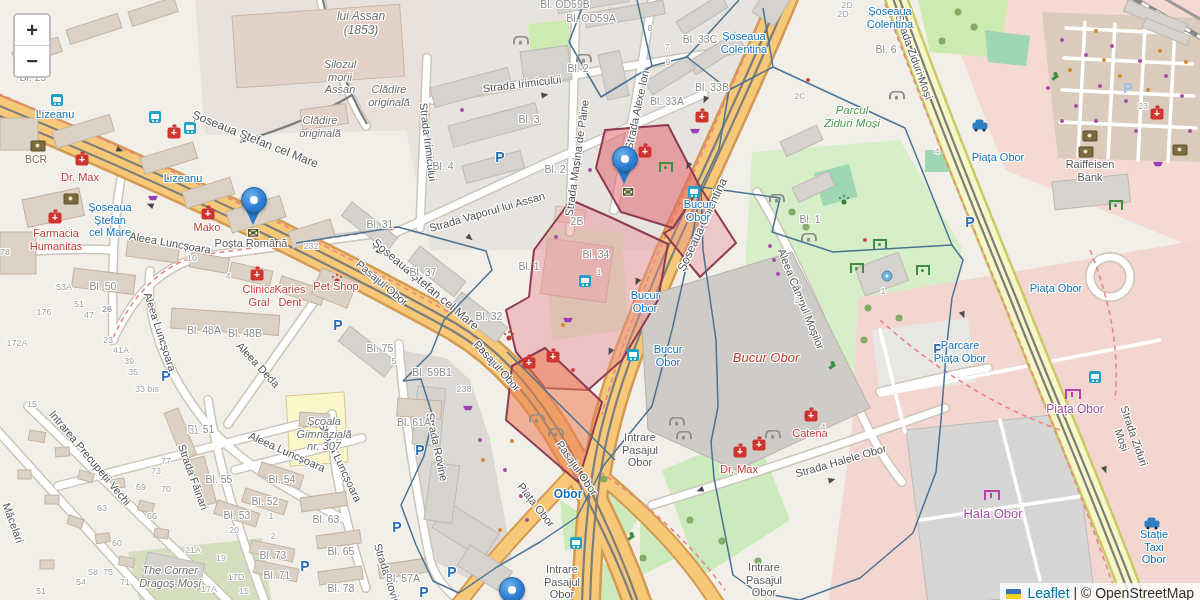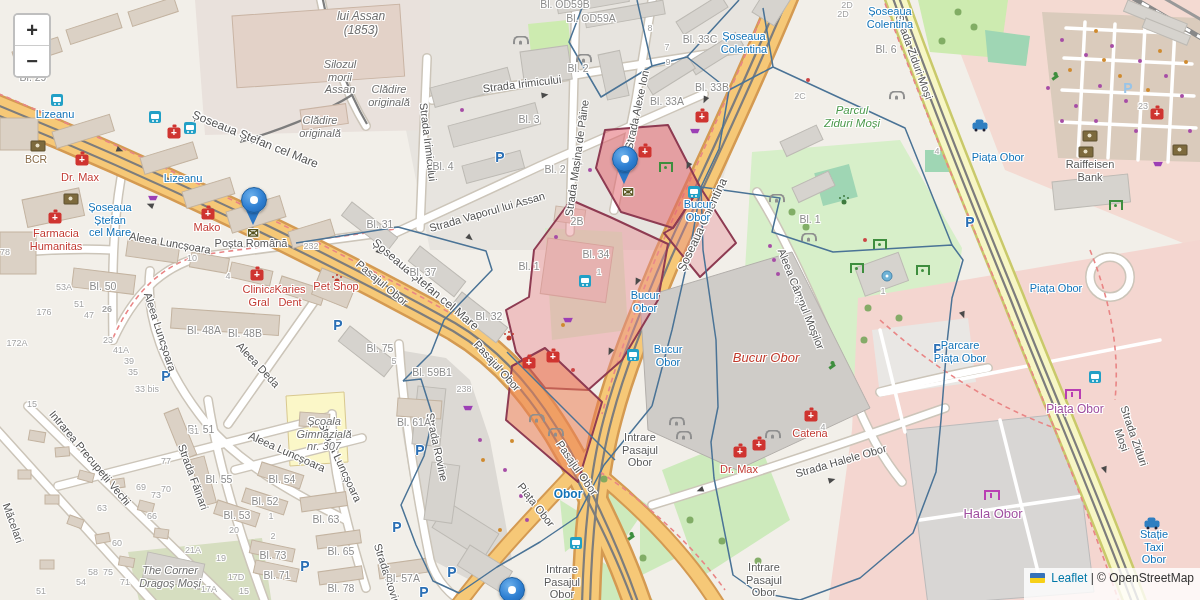--- a/index.html
+++ b/index.html
@@ -70,22 +70,22 @@
   .pin-hole{position:absolute;top:8px;left:8px;width:8px;height:8px;background:#fff;border-radius:50%}
   .pin-tail{position:absolute;top:21px;left:6px;width:0;height:0;
             border-left:8px solid transparent;border-right:8px solid transparent;border-top:17px solid #2a78c8}
   
   .zoom-ctl{position:absolute;left:13px;top:13px;width:34px;background:#fff;border:2px solid rgba(0,0,0,.25);
             border-radius:5px;overflow:hidden;z-index:40}
   .zoom-btn{width:34px;height:30px;display:flex;align-items:center;justify-content:center;
             font:bold 20px "Liberation Sans",sans-serif;color:#333;cursor:pointer;background:#fff}
   .zoom-btn:first-child{border-bottom:1px solid #ccc}
   
-  .attribution{position:absolute;right:0;bottom:0;height:32px;line-height:20px;padding:0 6px;
-               background:rgba(255,255,255,.8);font-size:12px;color:#333;z-index:40;white-space:nowrap}
+  .attribution{position:absolute;right:0;bottom:0;height:17px;line-height:20px;padding:0 6px;
+               background:rgba(255,255,255,.8);font-size:14px;color:#333;z-index:40;white-space:nowrap}
   .attribution .flag{display:inline-block;width:15px;height:10px;margin-right:3px;vertical-align:-1px;
                      background:linear-gradient(#3672b9 50%,#f7d018 50%);border-radius:1px}
   .attribution .leaflet-link{color:#0078A8;text-decoration:none}
   .attribution .osm{color:#333}
 </style>
 </head>
 <body>
 
 <div id="map">
 
@@ -604,21 +604,21 @@
       <div class="lbl l-nm" style="left: 108px; top: 340px; transform: translate(-50%, -50%);">23</div>
       <div class="lbl l-nm" style="left: 121px; top: 350px; transform: translate(-50%, -50%);">41A</div>
       <div class="lbl l-nm" style="left: 129px; top: 361px; transform: translate(-50%, -50%);">39</div>
       <div class="lbl l-nm" style="left: 133px; top: 372px; transform: translate(-50%, -50%);">35</div>
       <div class="lbl l-nm" style="left: 147px; top: 389px; transform: translate(-50%, -50%);">33 bis</div>
       <div class="lbl l-nm" style="left: 17px; top: 343px; transform: translate(-50%, -50%);">172A</div>
       <div class="lbl l-nm" style="left: 8px; top: 312px; transform: translate(-50%, -50%); margin-left: 36px;">176</div>
       <div class="lbl l-nm" style="left: 5px; top: 252px; transform: translate(-50%, -50%);">78</div>
       <div class="lbl l-nm" style="left: 163px; top: 431px; transform: translate(-50%, -50%); margin-left: 31px;">31</div>
       <div class="lbl l-nm" style="left: 166px; top: 461px; transform: translate(-50%, -50%);">77</div>
-      <div class="lbl l-nm" style="left: 156px; top: 471px; transform: translate(-50%, -50%); margin-top: 24px;">73</div>
+      <div class="lbl l-nm" style="left: 156px; top: 471px; transform: translate(-50%, -50%);">73</div>
       <div class="lbl l-nm" style="left: 141px; top: 487px; transform: translate(-50%, -50%);">69</div>
       <div class="lbl l-nm" style="left: 166px; top: 489px; transform: translate(-50%, -50%);">70</div>
       <div class="lbl l-nm" style="left: 152px; top: 516px; transform: translate(-50%, -50%);">66</div>
       <div class="lbl l-nm" style="left: 102px; top: 508px; transform: translate(-50%, -50%);">63</div>
       <div class="lbl l-nm" style="left: 117px; top: 543px; transform: translate(-50%, -50%);">60</div>
       <div class="lbl l-nm" style="left: 93px; top: 572px; transform: translate(-50%, -50%);">58</div>
       <div class="lbl l-nm" style="left: 108px; top: 572px; transform: translate(-50%, -50%);">75</div>
       <div class="lbl l-nm" style="left: 125px; top: 582px; transform: translate(-50%, -50%);">71</div>
       <div class="lbl l-nm" style="left: 81px; top: 582px; transform: translate(-50%, -50%);">54</div>
       <div class="lbl l-nm" style="left: 41px; top: 591px; transform: translate(-50%, -50%);">51</div>

